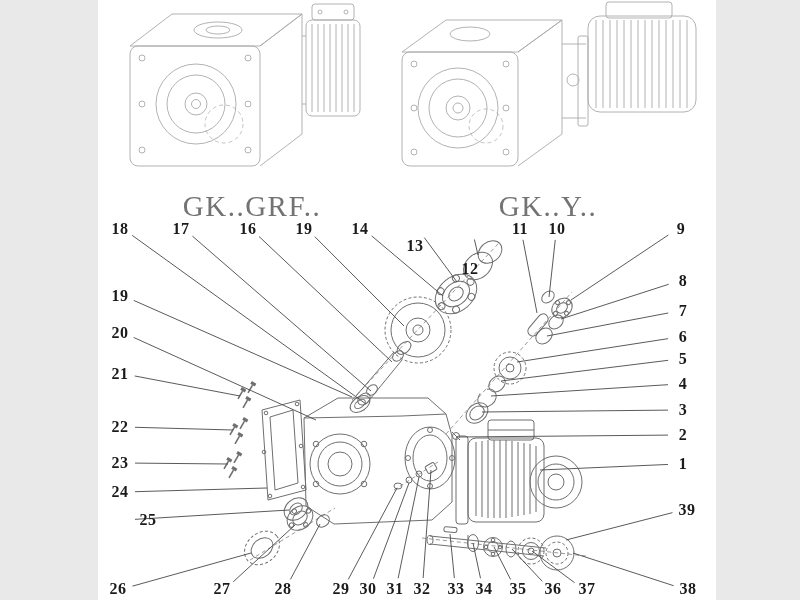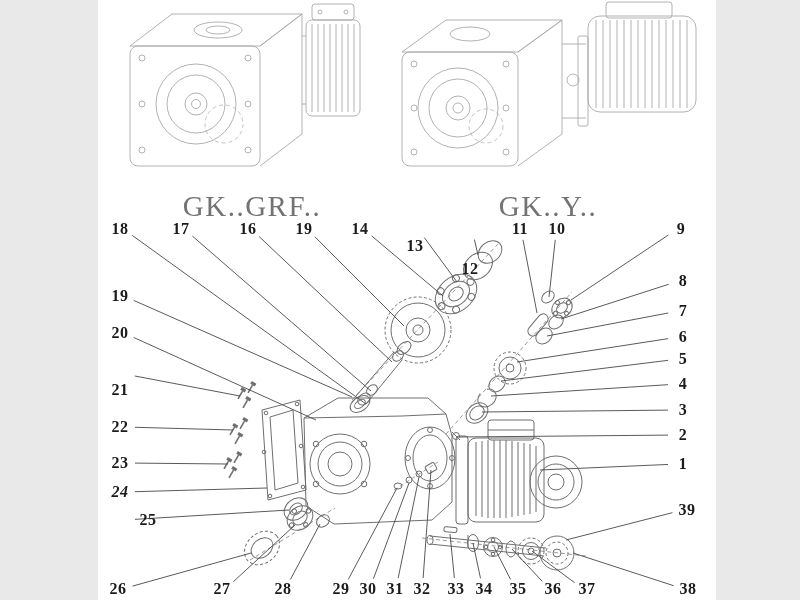--- a/index.html
+++ b/index.html
@@ -338,24 +338,24 @@
     <div class="callout" style="left: 683px; top: 311px;">7</div>
     <div class="callout" style="left: 683px; top: 337px;">6</div>
     <div class="callout" style="left: 683px; top: 359px;">5</div>
     <div class="callout" style="left: 683px; top: 384px;">4</div>
     <div class="callout" style="left: 683px; top: 410px;">3</div>
     <div class="callout" style="left: 683px; top: 435px;">2</div>
     <div class="callout" style="left: 683px; top: 464px;">1</div>
     <div class="callout" style="left: 687px; top: 510px;">39</div>
     <div class="callout" style="left: 120px; top: 296px;">19</div>
     <div class="callout" style="left: 120px; top: 333px;">20</div>
-    <div class="callout" style="left: 120px; top: 374px; margin-top: 16px;">21</div>
+    <div class="callout" style="left: 120px; top: 374px;">21</div>
     <div class="callout" style="left: 120px; top: 427px;">22</div>
     <div class="callout" style="left: 120px; top: 463px;">23</div>
-    <div class="callout" style="left: 120px; top: 492px; font-style: italic;">24</div>
+    <div class="callout" style="left: 120px; top: 492px;">24</div>
     <div class="callout" style="left: 120px; top: 520px; margin-left: 28px;">25</div>
     <div class="callout" style="left: 118px; top: 589px;">26</div>
     <div class="callout" style="left: 222px; top: 589px;">27</div>
     <div class="callout" style="left: 283px; top: 589px;">28</div>
     <div class="callout" style="left: 341px; top: 589px;">29</div>
     <div class="callout" style="left: 368px; top: 589px;">30</div>
     <div class="callout" style="left: 395px; top: 589px;">31</div>
     <div class="callout" style="left: 422px; top: 589px;">32</div>
     <div class="callout" style="left: 456px; top: 589px;">33</div>
     <div class="callout" style="left: 484px; top: 589px;">34</div>

